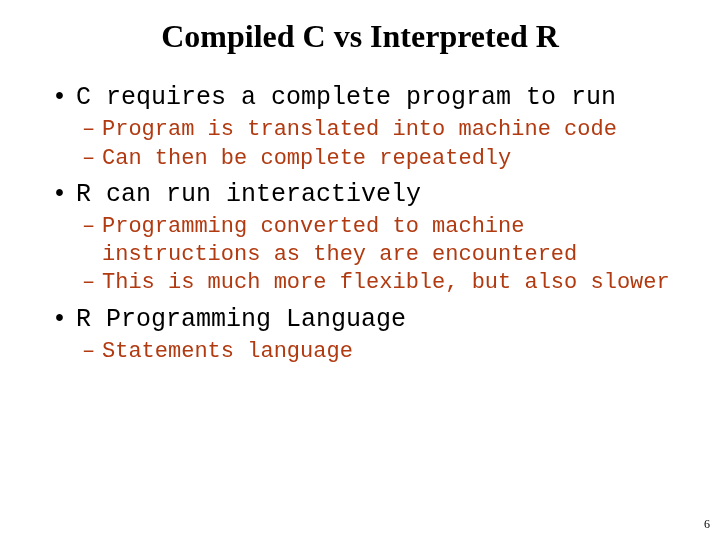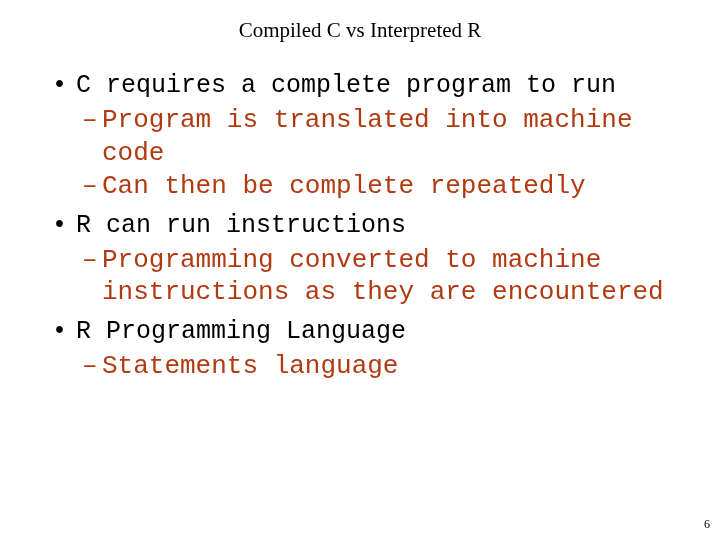--- a/index.html
+++ b/index.html
@@ -12,22 +12,22 @@
     position: relative;
     overflow: hidden;
   }
   .slide {
     width: 100%;
     height: 100%;
     padding: 18px 40px 0 40px;
   }
   .title {
     text-align: center;
-    font-size: 21px;
-    font-weight: normal;
+    font-size: 32px;
+    font-weight: bold;
     margin-bottom: 28px;
   }
   ul.level1 {
     list-style: none;
     padding-left: 10px;
     font-family: Liberation Mono, monospace;
   }
   ul.level1 > li {
     font-size: 25px;
     margin-top: 4px;
@@ -42,21 +42,21 @@
     top: 0;
     font-size: 25px;
   }
   ul.level2 {
     list-style: none;
     padding-left: 6px;
     margin-top: 4px;
     margin-bottom: 8px;
   }
   ul.level2 > li {
-    font-size: 26px;
+    font-size: 22px;
     color: #b13a11;
     position: relative;
     padding-left: 20px;
     line-height: 1.25;
     margin-bottom: 1px;
   }
   ul.level2 > li::before {
     content: "–";
     position: absolute;
     left: 0;
@@ -78,23 +78,24 @@
 
   <ul class="level1">
     <li>
       <span>C requires a complete program to run</span>
       <ul class="level2">
         <li>Program is translated into machine code</li>
         <li>Can then be complete repeatedly</li>
       </ul>
     </li>
     <li>
-      <span>R can run instructions</span>
+      <span>R can run interactively</span>
       <ul class="level2">
         <li>Programming converted to machine instructions as they are encountered</li>
+        <li>This is much more flexible, but also slower</li>
       </ul>
     </li>
     <li>
       <span>R Programming Language</span>
       <ul class="level2">
         <li>Statements language</li>
       </ul>
     </li>
   </ul>
 </div>

